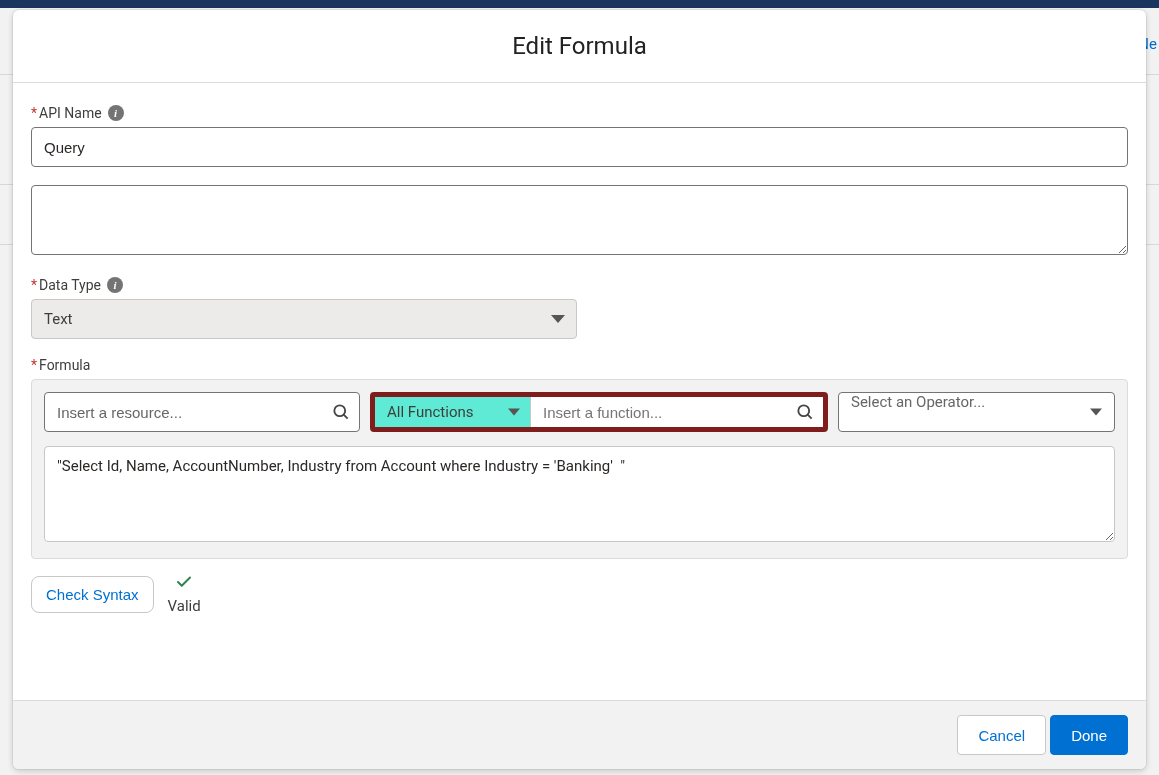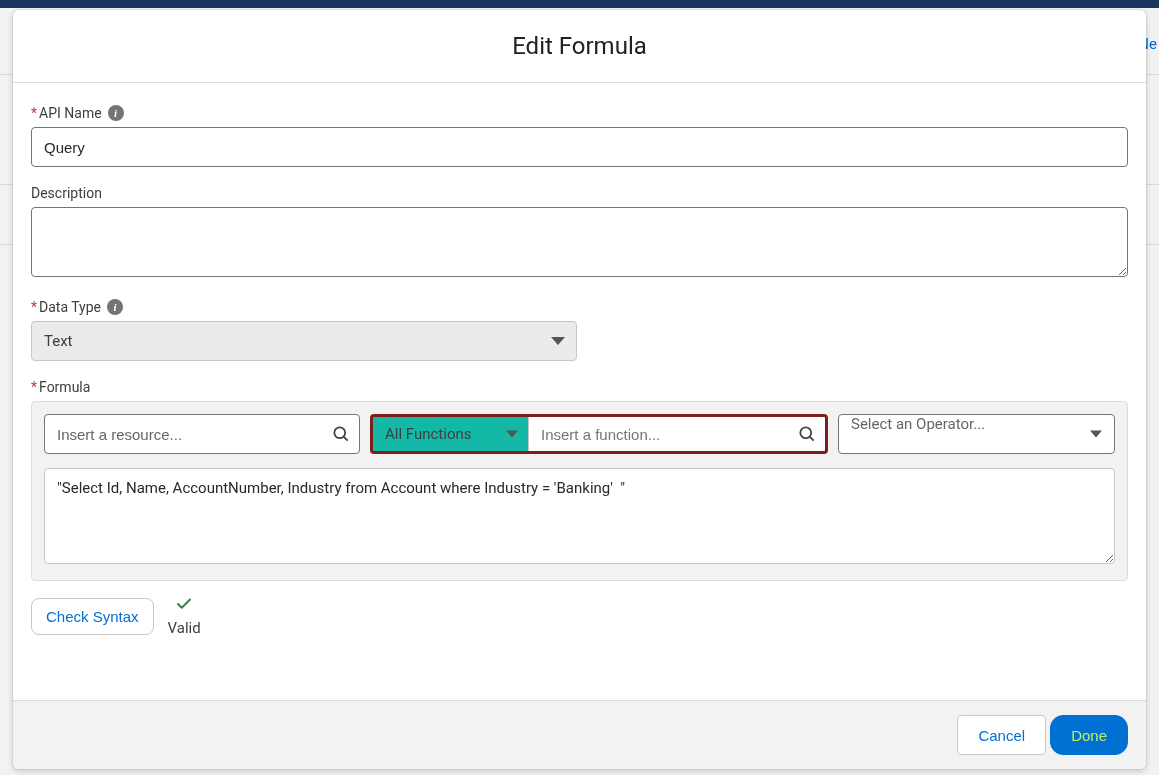--- a/index.html
+++ b/index.html
@@ -170,23 +170,23 @@
       position: absolute;
       right: 8px;
       top: 50%;
       transform: translateY(-50%);
       color: #444;
     }
     .resource-box { flex: 0 0 316px; }
     .func-group {
       display: flex;
       flex: 0 0 458px;
-      border: 3px solid #7f1d1d;
-      border-radius: 4px;
-      background: #14b8a6;
+      border: 5px solid #7f1d1d;
+      border-radius: 4px;
+      background: #5eead4;
       height: 40px;
       overflow: hidden;
     }
     .func-filter {
       position: relative;
       flex: 0 0 156px;
       border-right: 1px solid #c9c7c5;
       display: flex;
       align-items: center;
       padding: 0 30px 0 12px;
@@ -293,23 +293,22 @@
       cursor: pointer;
       border: 1px solid transparent;
     }
     .btn-secondary {
       background: #fff;
       border-color: #c9c7c5;
       color: #0070d2;
     }
     .btn-primary {
       background: #0070d2;
-      color: #bef264;
+      color: #ffffff;
       border-color: #0070d2;
-      border-radius: 13px;
     }
     svg { display: block; }
   </style>
 </head>
 <body>
 
 <div class="page-bg">
   <div class="top-bar"></div>
   <span class="bg-link">Ne</span>
   <div class="hr1"></div>
@@ -326,23 +325,20 @@
 
     <div class="field">
       <div class="field-label">
         <span><span class="req">*</span><span>API Name</span></span>
         <span class="info-icon">i</span>
       </div>
       <input type="text" class="text-input" value="Query" style="">
     </div>
 
     <div class="field">
-      <div class="field-label">
-        <span>Description</span>
-      </div>
       <textarea class="textarea" style=""></textarea>
     </div>
 
     <div class="field">
       <div class="field-label">
         <span><span class="req">*</span><span>Data Type</span></span>
         <span class="info-icon">i</span>
       </div>
       <div class="select-wrap">
         <div class="select">

